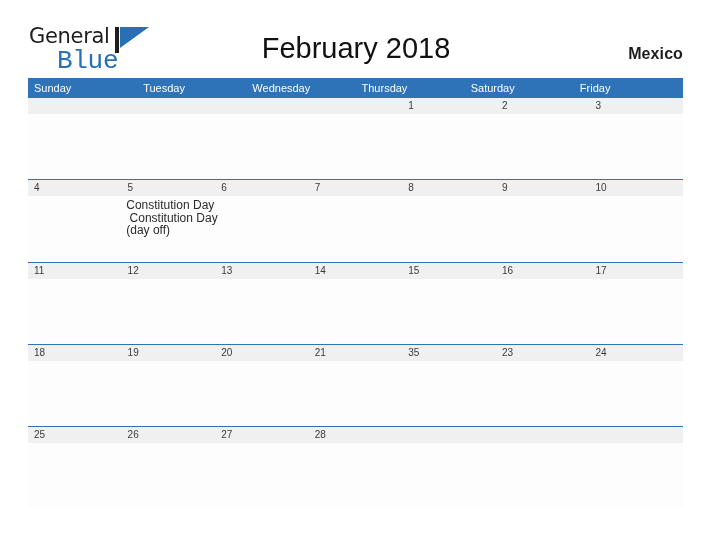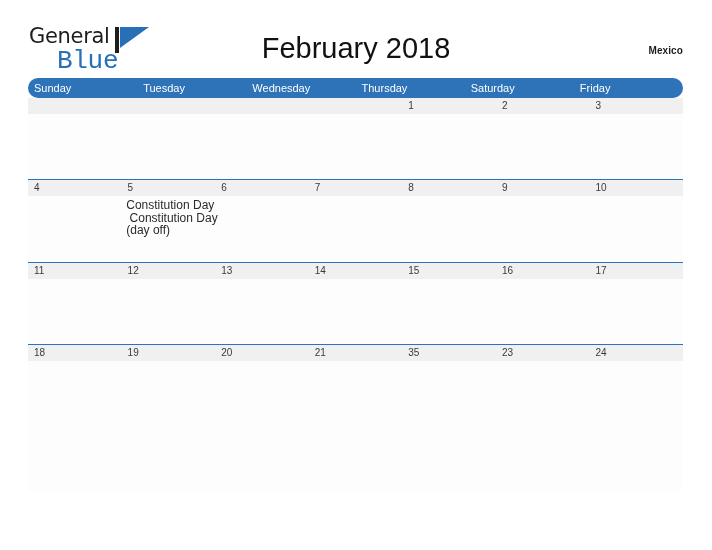--- a/index.html
+++ b/index.html
@@ -66,39 +66,38 @@
     margin: 0;
     padding: 0;
     line-height: 52px;
     font-family: "Liberation Sans", "DejaVu Sans", sans-serif;
   }
 
   .country-label {
     position: absolute;
     right: 29px;
     top: 45px;
-    font-size: 10px;
+    font-size: 16px;
     color: #1d1d1d;
     font-weight: bold;
     letter-spacing: 0.1px;
   }
 
   
   .calendar {
     position: absolute;
     left: 28px;
     top: 78px;
     width: 655px;
   }
 
   .weekday-header {
     display: flex;
     background: #2e72b8;
     height: 20px;
-    border-radius: 10px;
   }
   .weekday-cell {
     flex: 1 1 0;
     color: #ffffff;
     font-size: 11px;
     line-height: 20px;
     padding-left: 6px;
     box-sizing: border-box;
     white-space: nowrap;
     overflow: hidden;
@@ -257,20 +256,29 @@
           <div class="event-cell"></div>
           <div class="event-cell"></div>
           <div class="event-cell"></div>
           <div class="event-cell"></div>
           <div class="event-cell"></div>
           <div class="event-cell"></div>
           <div class="event-cell"></div>
         </div>
       </div>
       <div class="week-row w5">
+        <div class="date-band">
+          <div class="date-cell">25</div>
+          <div class="date-cell">26</div>
+          <div class="date-cell">27</div>
+          <div class="date-cell">28</div>
+          <div class="date-cell"></div>
+          <div class="date-cell"></div>
+          <div class="date-cell"></div>
+        </div>
         <div class="event-band">
           <div class="event-cell"></div>
           <div class="event-cell"></div>
           <div class="event-cell"></div>
           <div class="event-cell"></div>
           <div class="event-cell"></div>
           <div class="event-cell"></div>
           <div class="event-cell"></div>
         </div>
       </div>

